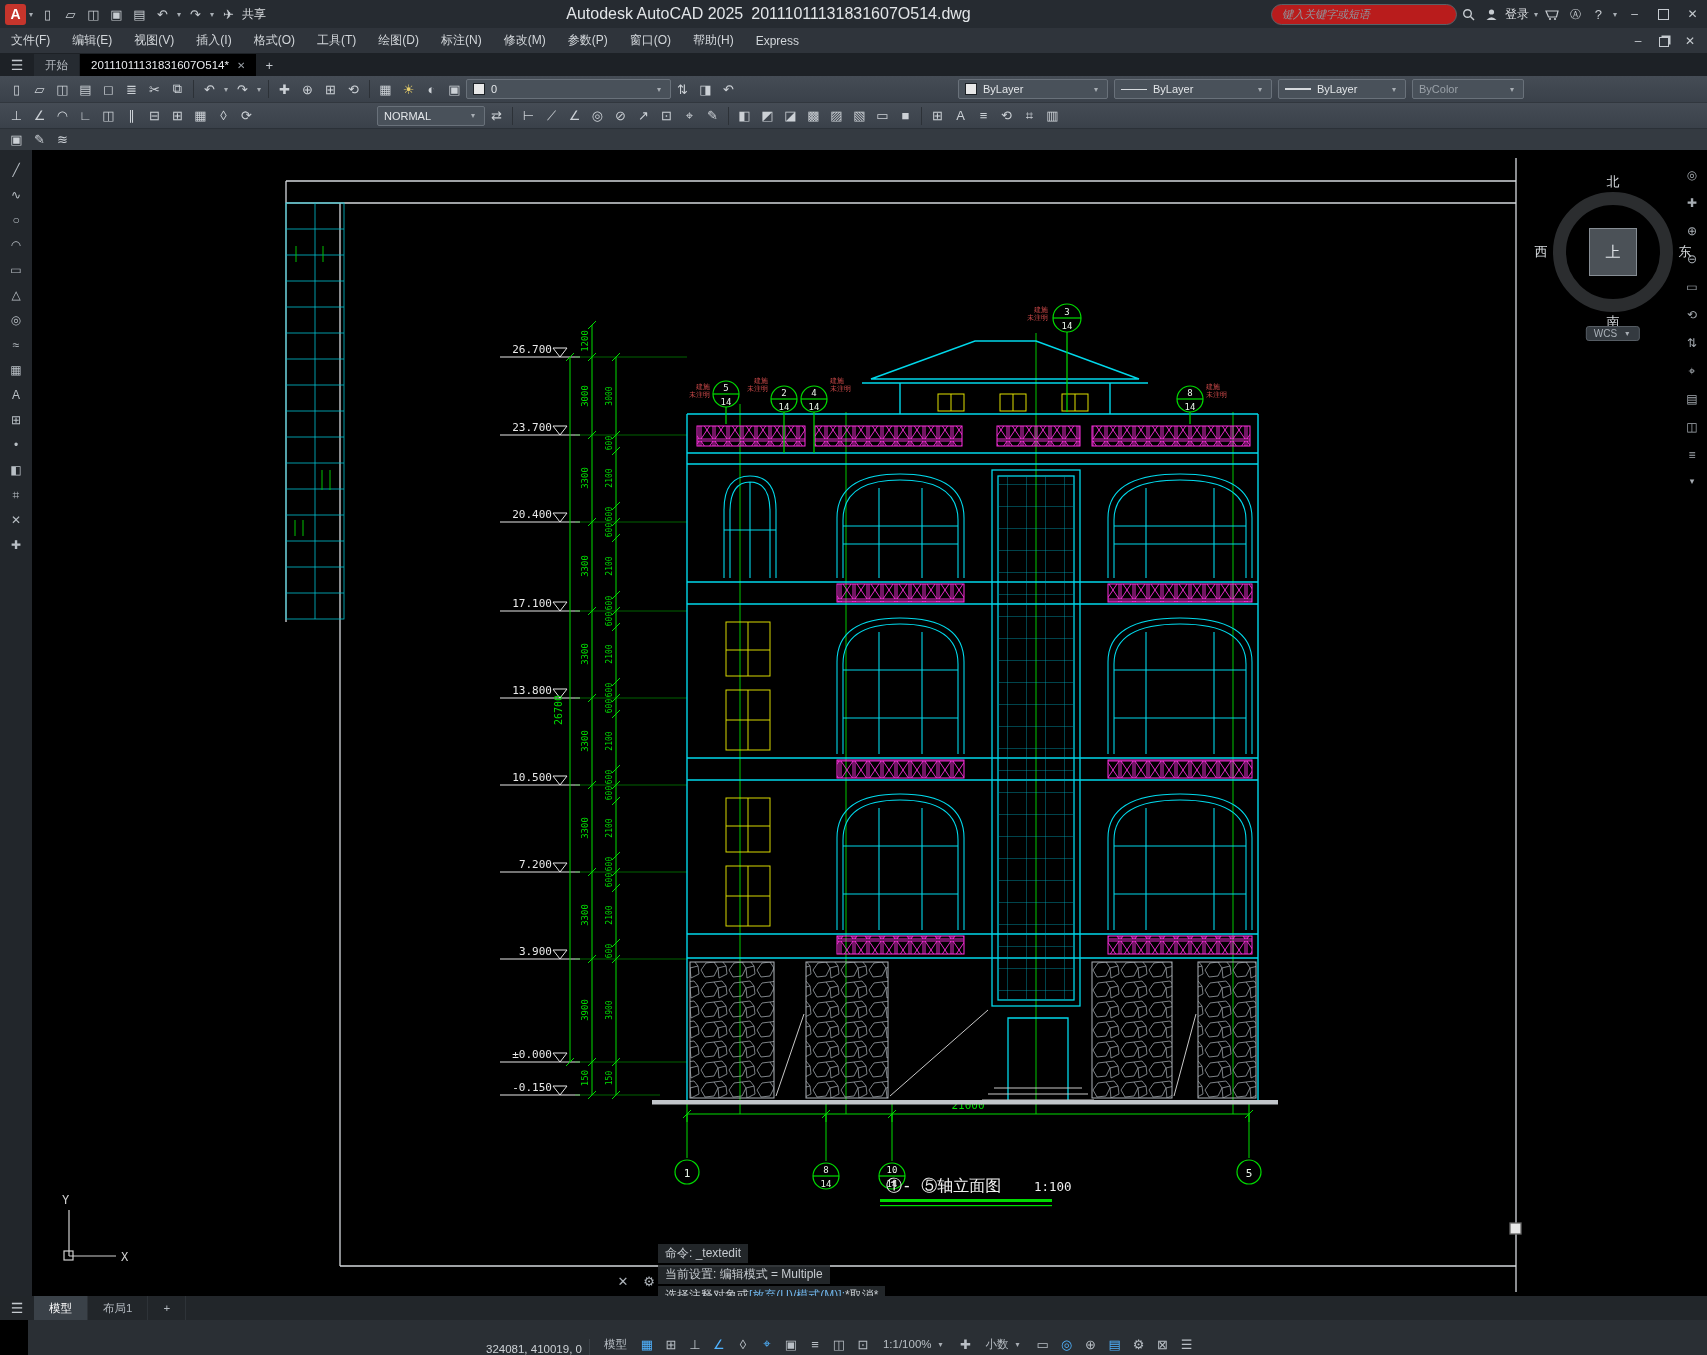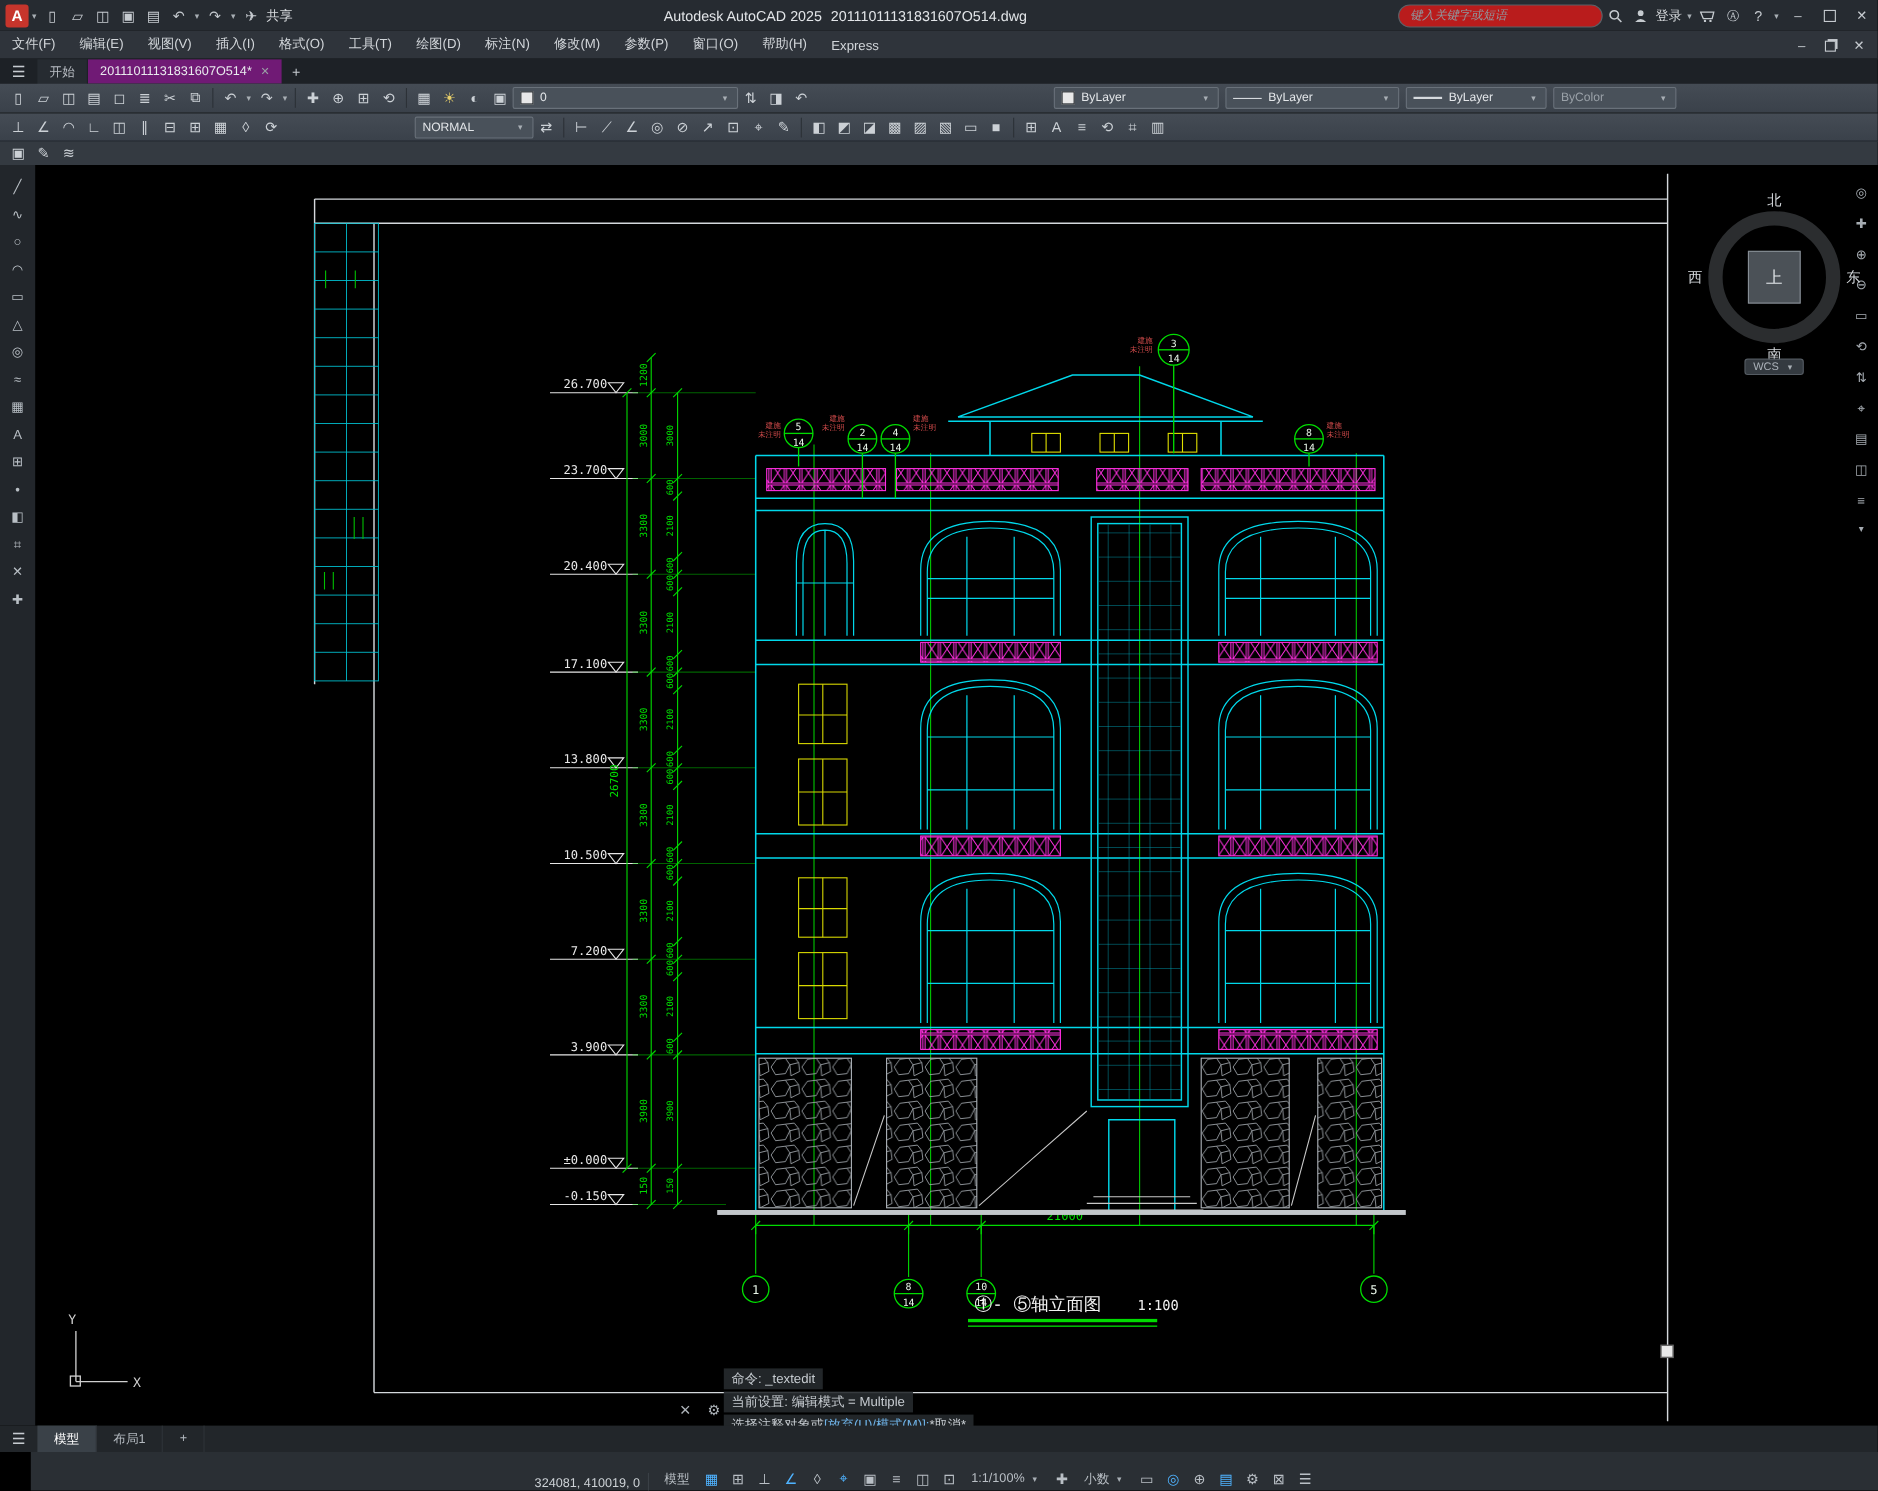--- a/index.html
+++ b/index.html
@@ -7,21 +7,21 @@
   .app{position:absolute;inset:0;width:1707px;height:1355px;background:#000;}
 
   
   .titlebar{position:absolute;left:0;top:0;width:100%;height:28px;background:#262b31;
     display:flex;align-items:center;color:#d8dbde;font-size:12px;z-index:10;}
   .logo{width:21px;height:21px;background:#c6352c;border-radius:3px;color:#fff;font-weight:bold;
     display:flex;align-items:center;justify-content:center;margin-left:5px;font-size:14px;}
   .i{width:23px;height:20px;display:inline-flex;align-items:center;justify-content:center;
     color:#c6cbd0;font-size:13px;border-radius:2px;flex:none;}
   .caret{font-size:8px;color:#a8aeb4;width:10px;display:inline-flex;justify-content:center;}
-  .tb-center{margin:0 auto;display:flex;gap:8px;color:#e2e5e8;font-size:13px;white-space:nowrap;}
+  .tb-center{margin:0 auto;display:flex;gap:8px;color:#e2e5e8;font-size:16px;white-space:nowrap;}
   .search{display:flex;align-items:center;background:#b91c1c;border:1px solid #5a6167;border-radius:11px;
     height:19px;padding:0 8px;width:168px;flex:none;}
   .search input{background:transparent;border:0;outline:0;color:#cfd4d8;font-size:11px;width:100%;font-style:italic;}
   .search input::placeholder{color:#8f979e;}
   .winbtn{width:29px;height:27px;display:inline-flex;align-items:center;justify-content:center;
     color:#c6cbd0;font-size:12px;flex:none;}
   .maxbox{width:9px;height:9px;border:1px solid currentColor;display:inline-block;}
   .restore{width:8px;height:8px;border:1px solid currentColor;box-shadow:2px -2px 0 -0.5px currentColor;display:inline-block;margin-top:2px;}
 
   
@@ -29,21 +29,21 @@
     display:flex;align-items:center;font-size:12px;color:#d2d6da;z-index:10;border-bottom:1px solid #21262b;}
   .menu-item{padding:0 11px;height:100%;display:flex;align-items:center;}
   .menu-right{margin-left:auto;display:flex;align-items:center;margin-right:4px;color:#b9bfc5;}
   .menu-right .winbtn{height:24px;width:26px;}
 
   
   .tabbar{position:absolute;top:53px;left:0;width:100%;height:23px;background:#1d2126;
     display:flex;align-items:flex-end;color:#b9bec4;font-size:11.5px;z-index:10;}
   .burger{width:34px;height:22px;display:flex;align-items:center;justify-content:center;font-size:14px;color:#c6cbd0;}
   .ftab{height:22px;display:flex;align-items:center;padding:0 11px;background:#262b31;margin-right:1px;gap:8px;}
-  .ftab.active{background:#701a75;color:#e9ebee;}
+  .ftab.active{background:#000000;color:#e9ebee;}
   .ftab .x{font-size:10px;color:#9aa0a6;}
   .plus{width:24px;height:22px;display:flex;align-items:center;justify-content:center;color:#c6cbd0;font-size:13px;}
 
   
   .toolbar{position:absolute;left:0;width:100%;display:flex;align-items:center;padding:0 5px;box-sizing:border-box;
     background:linear-gradient(#454c55,#3a414a);z-index:10;}
   #tb1{top:76px;height:26px;}
   #tb2{top:102px;height:26px;border-top:1px solid #31373e;}
   #tb3{top:128px;height:22px;background:#343a41;border-top:1px solid #2b3138;}
   .tool{width:23px;height:21px;display:inline-flex;align-items:center;justify-content:center;

